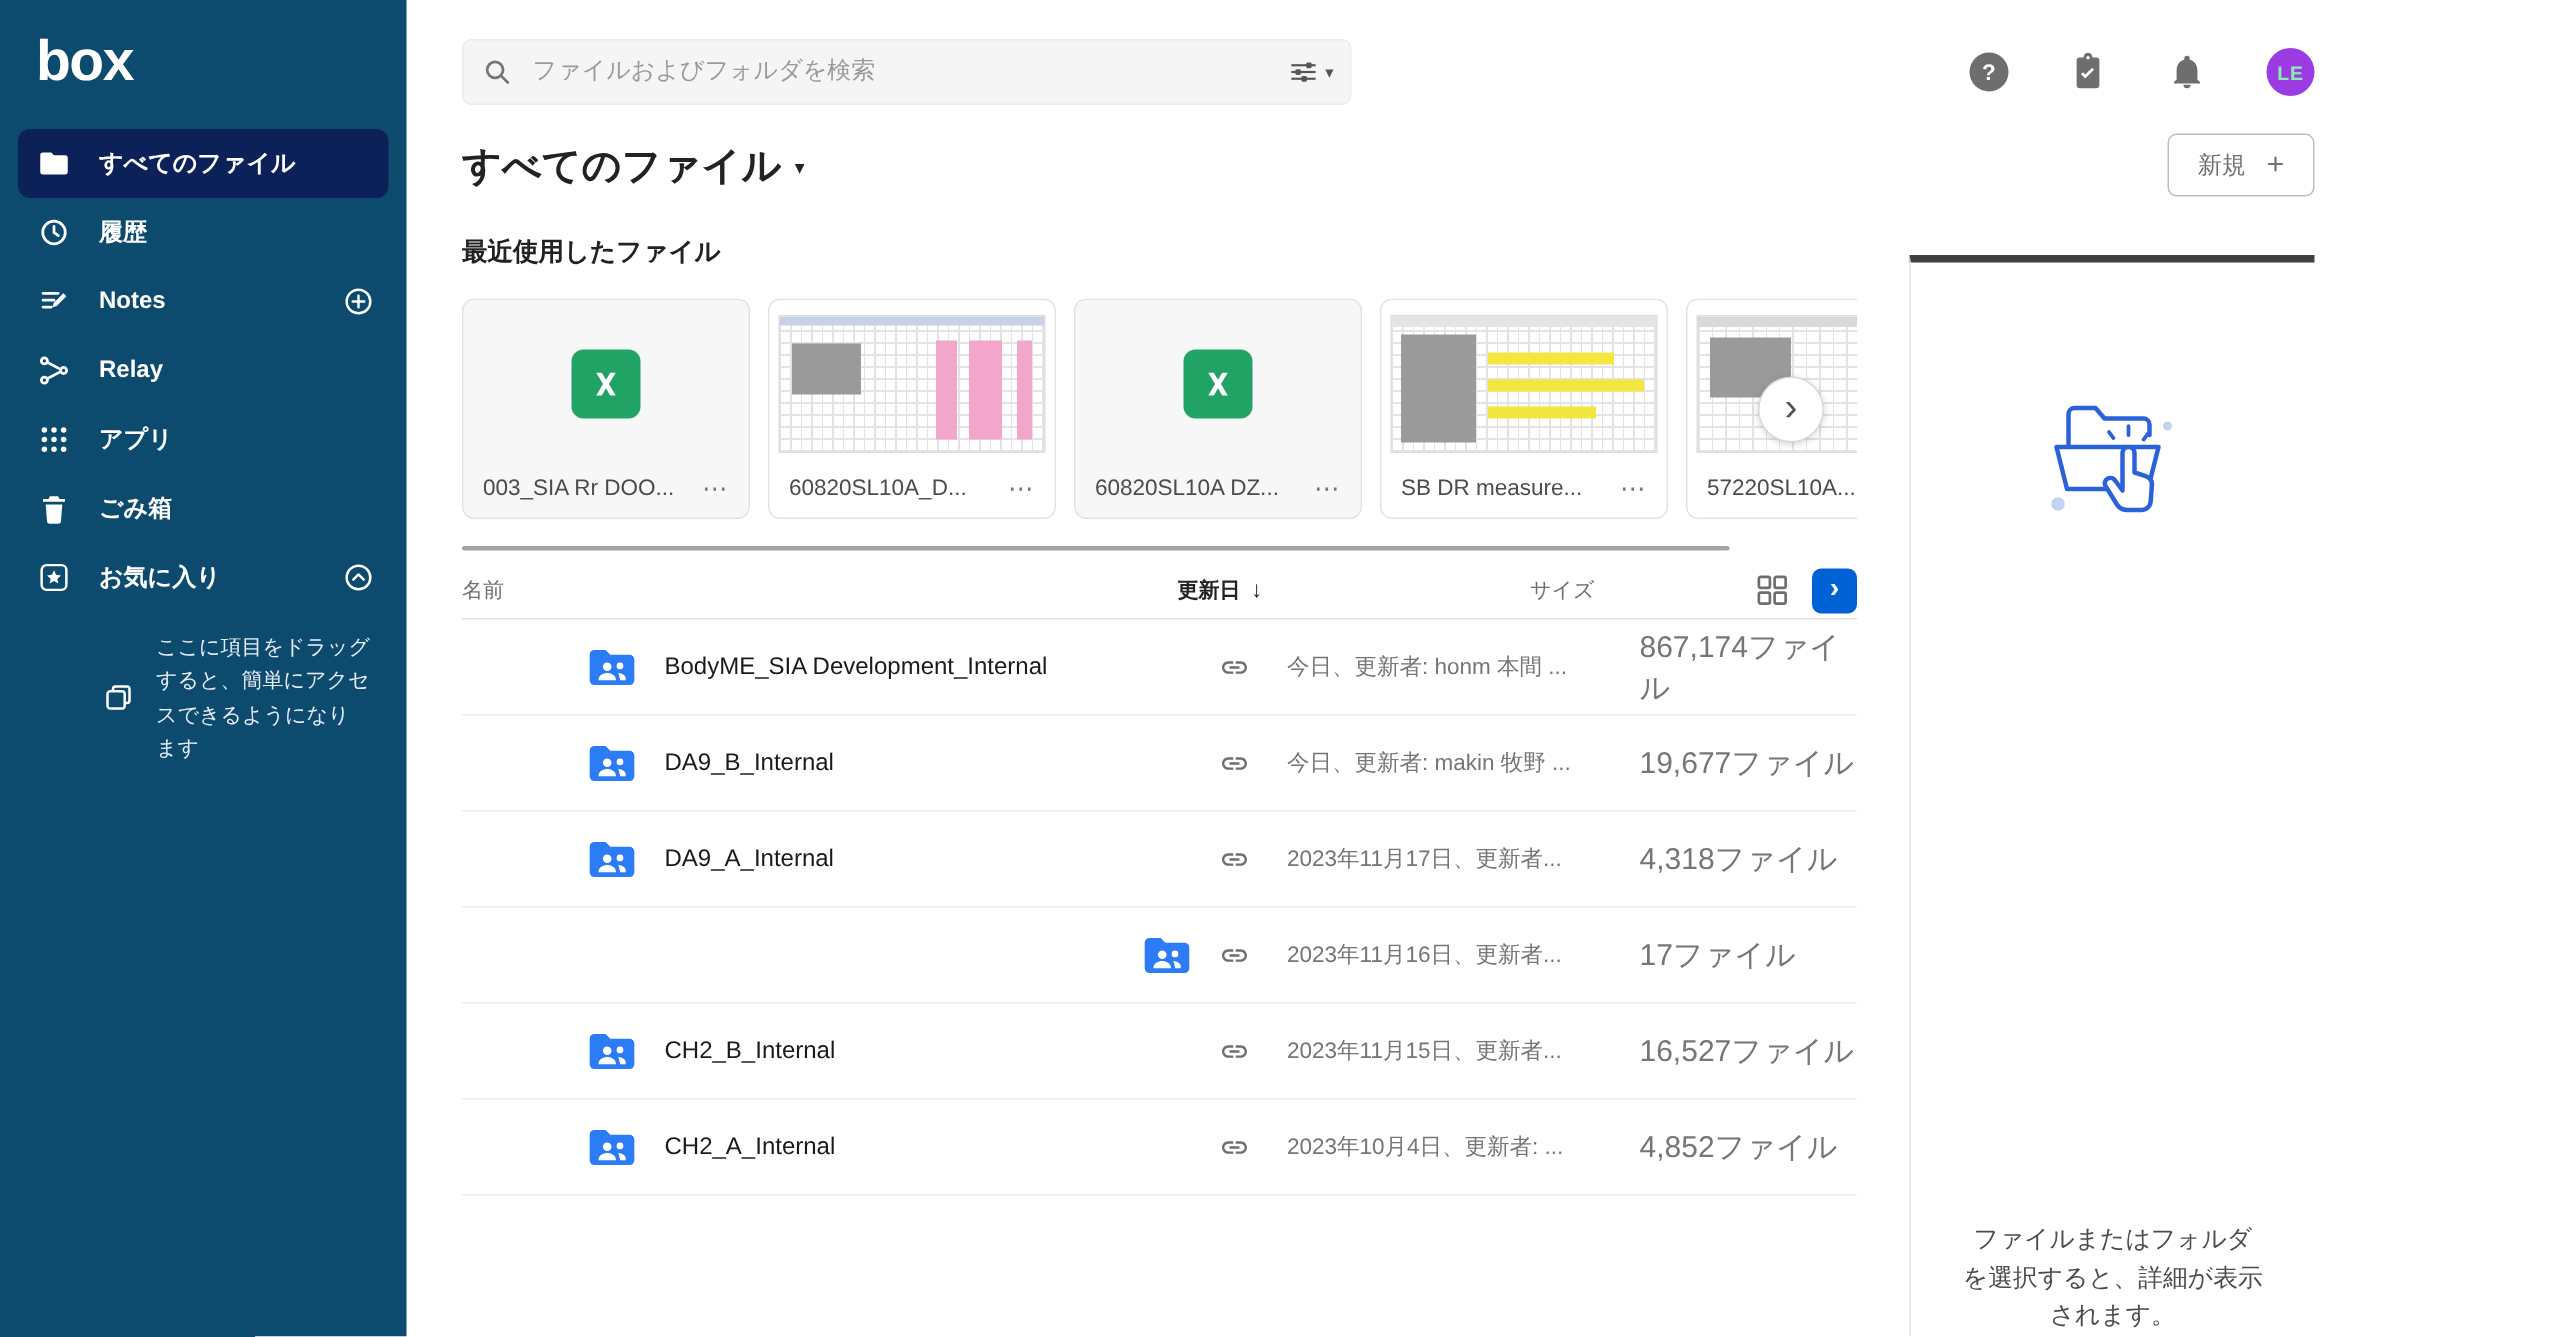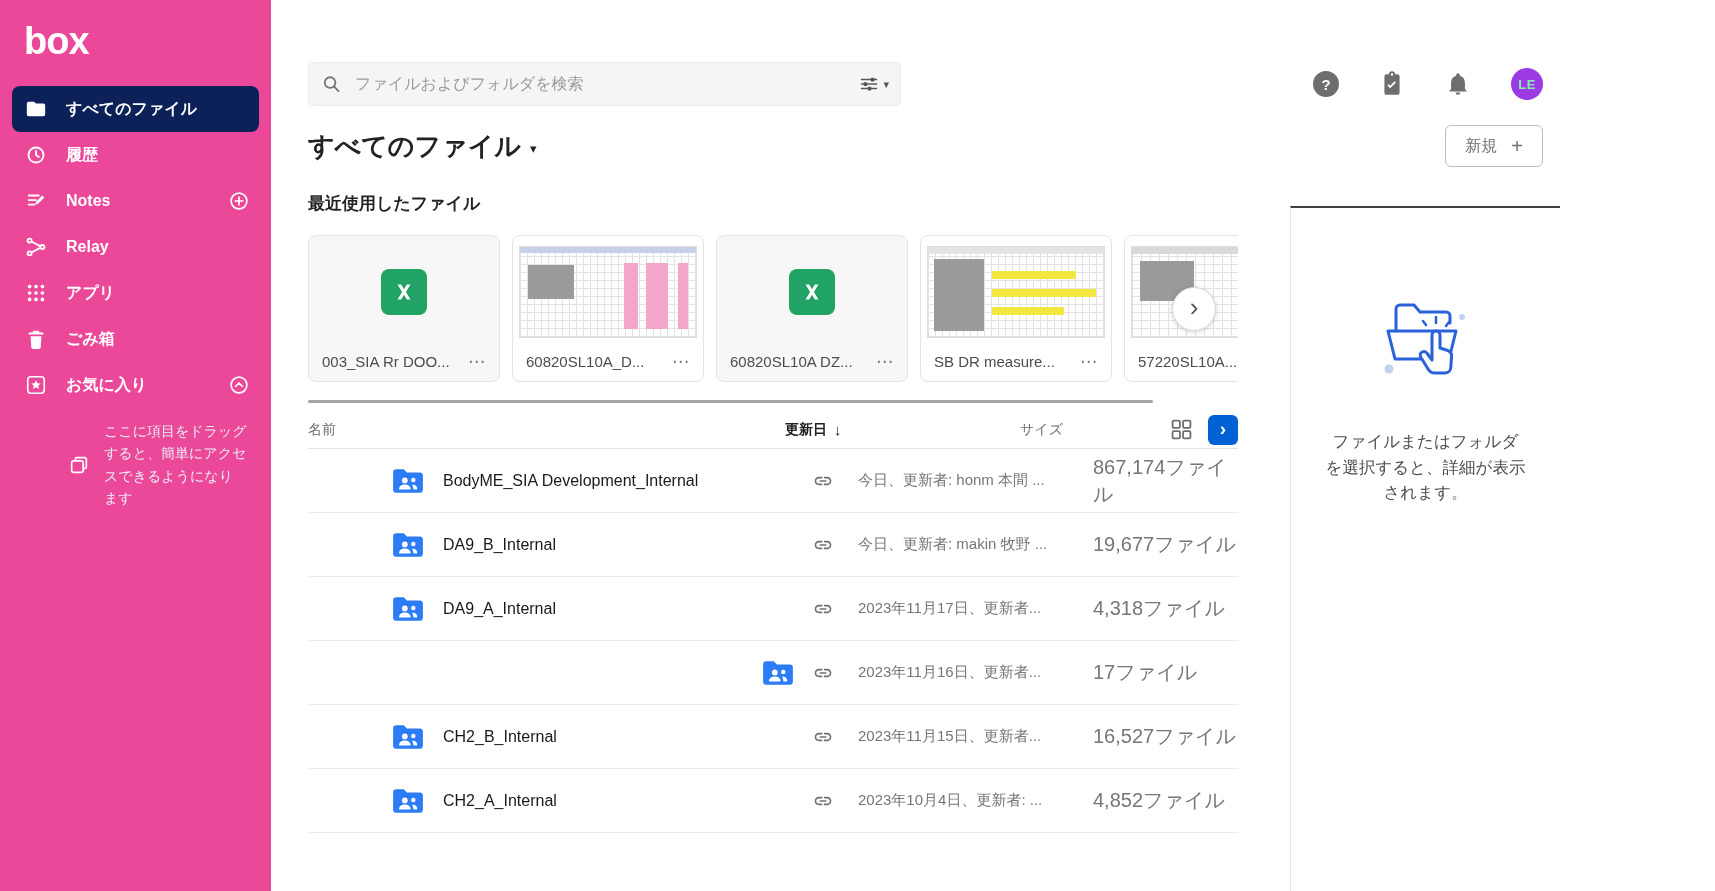--- a/index.html
+++ b/index.html
@@ -6,21 +6,21 @@
   html, body { width: 1715px; height: 891px; }
   body {
     font-family: "Liberation Sans", "DejaVu Sans", sans-serif;
     background: #fff; color: #222;
     display: flex; overflow: hidden;
   }
   [data-interactable="true"] { cursor: pointer; }
 
   
   .sidebar {
-    width: 271px; flex: none; background: #ec4899; color: #fff;
+    width: 271px; flex: none; background: #0c4a6e; color: #fff;
     padding-top: 22px; display: flex; flex-direction: column;
   }
   .logo { padding-left: 24px; font-size: 38px; font-weight: 800; letter-spacing: -1px; line-height: 1; }
   .nav { margin-top: 26px; display: flex; flex-direction: column; }
   .nav-item {
     height: 46px; display: flex; align-items: center; gap: 18px;
     padding: 0 20px 0 24px; font-size: 16px; font-weight: 600; color: #fff;
   }
   .nav-item.active {
     background: #0B2158; margin: 0 12px; padding-left: 12px; padding-right: 8px; border-radius: 8px;
@@ -30,21 +30,21 @@
   .nav-action { width: 24px; height: 24px; display: flex; align-items: center; justify-content: center; }
   .nav-section { margin-top: 18px; }
   .nav-section .nav-label { font-weight: 700; }
   .drag-hint { display: flex; align-items: center; gap: 14px; padding: 12px 24px 0 24px; margin-left: 44px; }
   .hint-icon { flex: none; width: 22px; height: 22px; }
   .hint-text { font-size: 14px; line-height: 1.6; color: #E9EDF8; max-width: 180px; }
 
   
   .main-area { flex: 1; display: flex; flex-direction: column; min-width: 0; }
 
-  .topbar { display: flex; align-items: center; padding: 26px 172px 0 37px; margin-top: 36px; }
+  .topbar { display: flex; align-items: center; padding: 26px 172px 0 37px; }
   .search-wrap { position: relative; width: 593px; height: 44px; flex: none; }
   .search-input {
     width: 100%; height: 100%; background: #f5f5f5; border: 1px solid #ececec;
     border-radius: 6px; padding: 0 70px 0 46px; font-size: 16px; color: #333;
     font-family: "Liberation Sans", "DejaVu Sans", sans-serif;
   }
   .search-input::placeholder { color: #9a9a9a; }
   .search-icon { position: absolute; left: 14px; top: 50%; transform: translateY(-50%); display: flex; }
   .filter-btn { position: absolute; right: 12px; top: 50%; transform: translateY(-50%); display: flex; align-items: center; gap: 5px; }
   .filter-caret { font-size: 11px; color: #555; }
@@ -150,23 +150,23 @@
 
   .file-row { height: 64px; display: flex; align-items: center; border-bottom: 1px solid #ececec; justify-content: flex-end; }
   .row-folder { width: 34px; flex: none; margin: 0 18px 0 10px; display: flex; }
   .row-name { width: 370px; flex: none; font-size: 16px; color: #1a1a1a; white-space: nowrap; overflow: hidden; text-overflow: ellipsis; }
   .row-link { width: 40px; flex: none; display: flex; align-items: center; }
   .row-updated { width: 235px; flex: none; padding-left: 5px; font-size: 15px; color: #767676; white-space: nowrap; overflow: hidden; }
   .row-size { width: 150px; flex: none; padding-left: 5px; font-size: 20px; color: #767676; }
 
   
   .details {
-    width: 270px; flex: none; margin-left: 52px; margin-top: 38px;
-    border-left: 1px solid #e4e4e4; border-top: 2px solid #404040;
-    display: flex; flex-direction: column; align-items: center;
+    width: 270px; flex: none; margin-left: 35px; margin-top: 38px;
+    border-left: 1px solid #e4e4e4; border-top: 5px solid #404040;
+    display: flex; flex-direction: column; align-items: center; justify-content: space-between;
   }
   .details-illustration { margin-top: 85px; }
   .details-message { margin-top: 40px; width: 200px; font-size: 16.5px; line-height: 1.55; color: #4c4c4c; text-align: center; }
 </style>
 </head>
 <body>
 
 <aside class="sidebar" data-interactable="false">
   <div class="logo" data-interactable="false">box</div>
 

